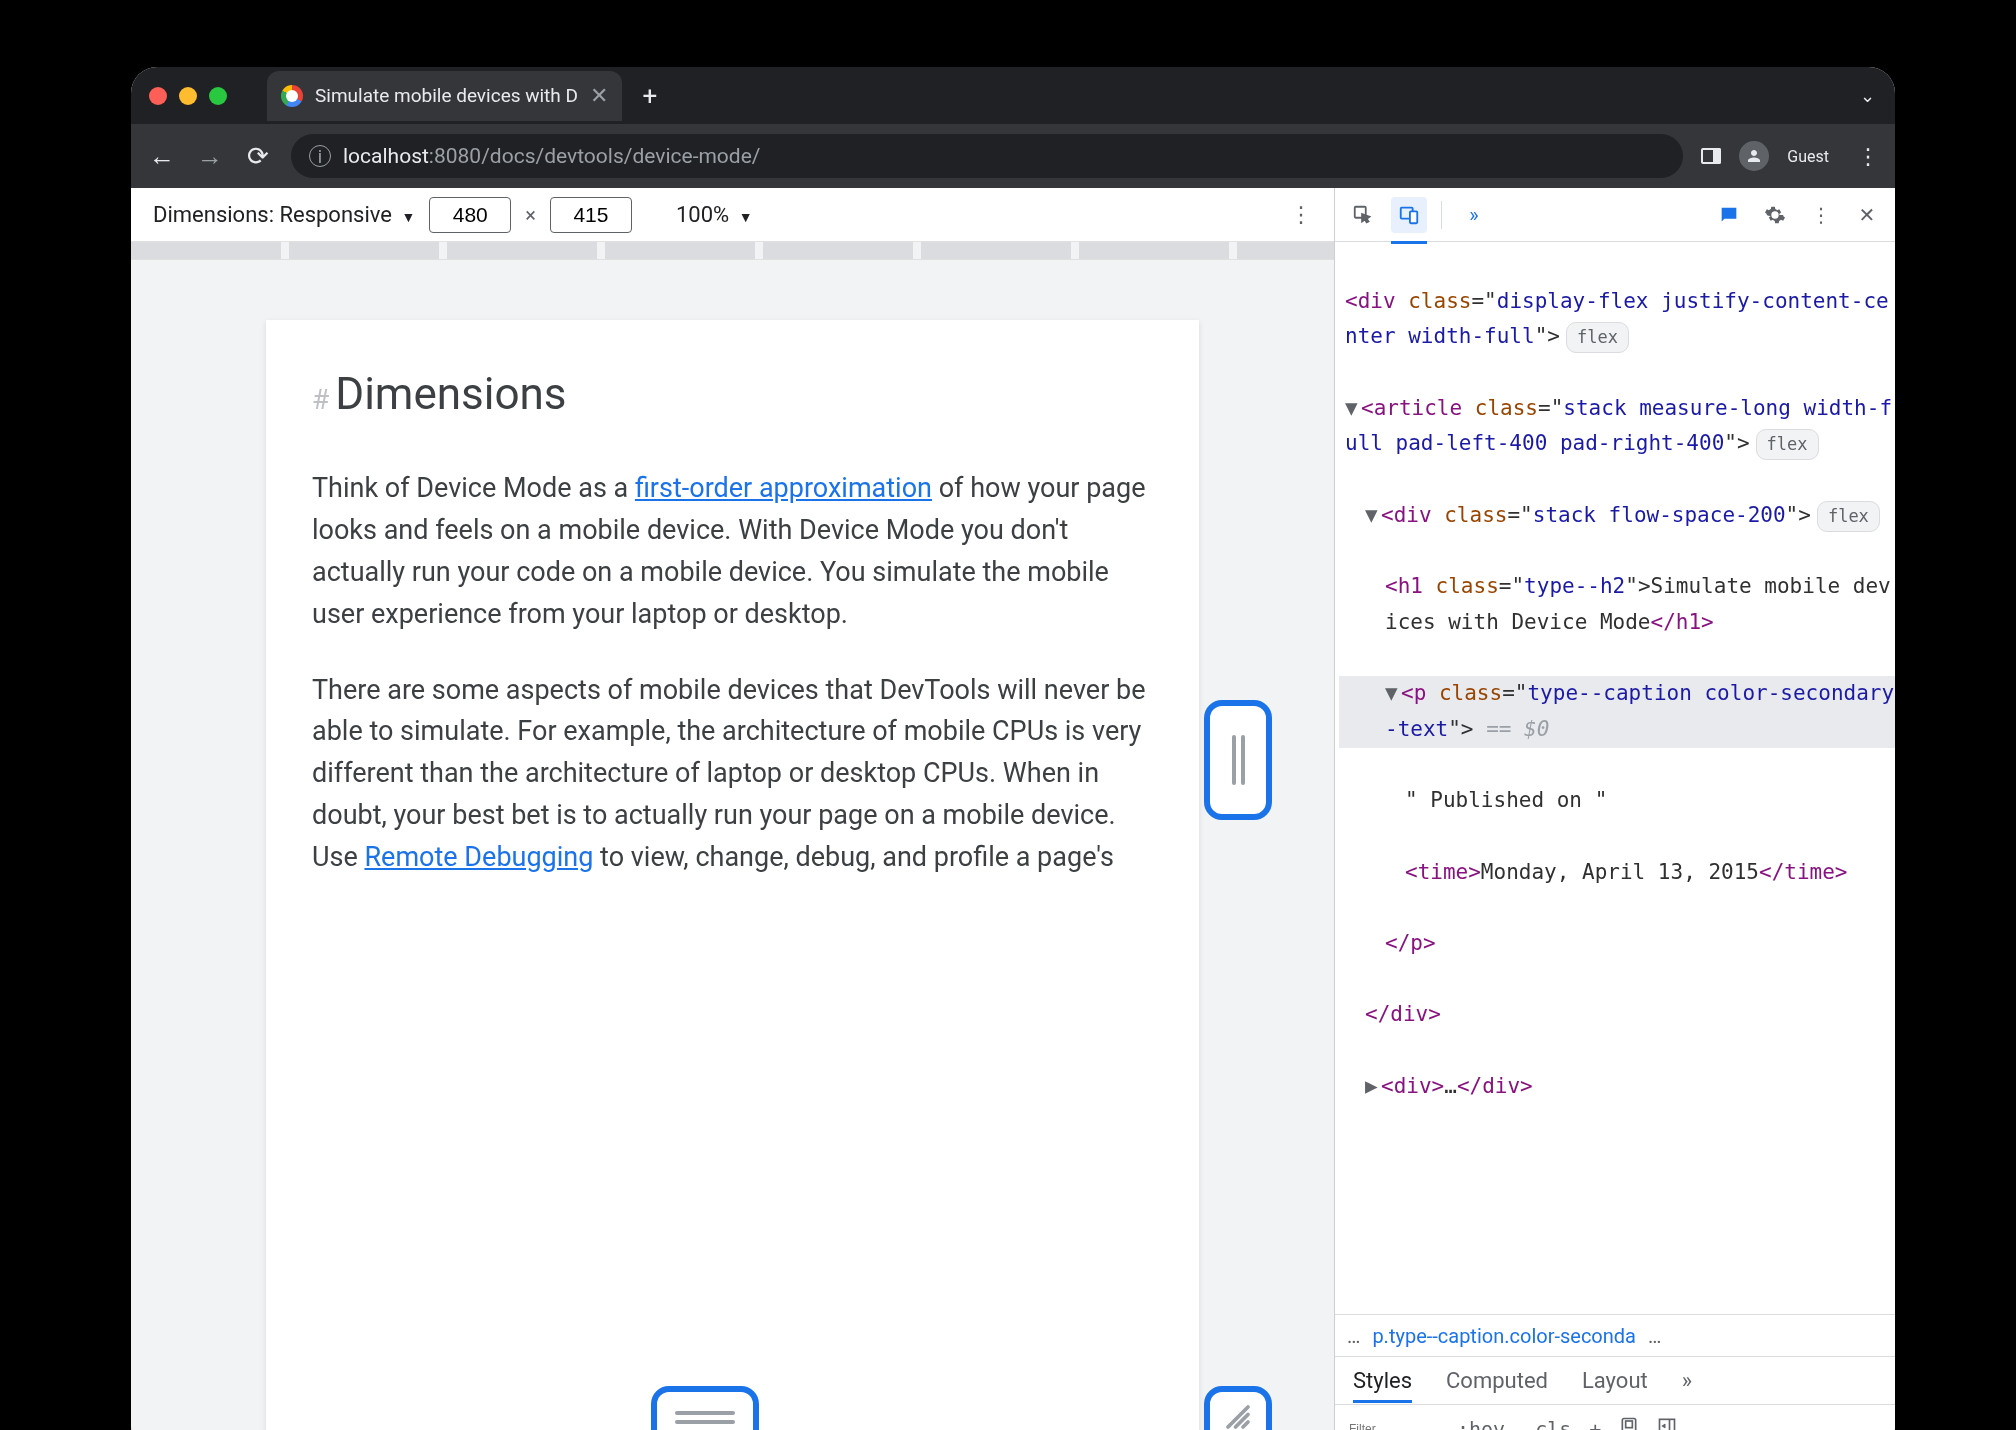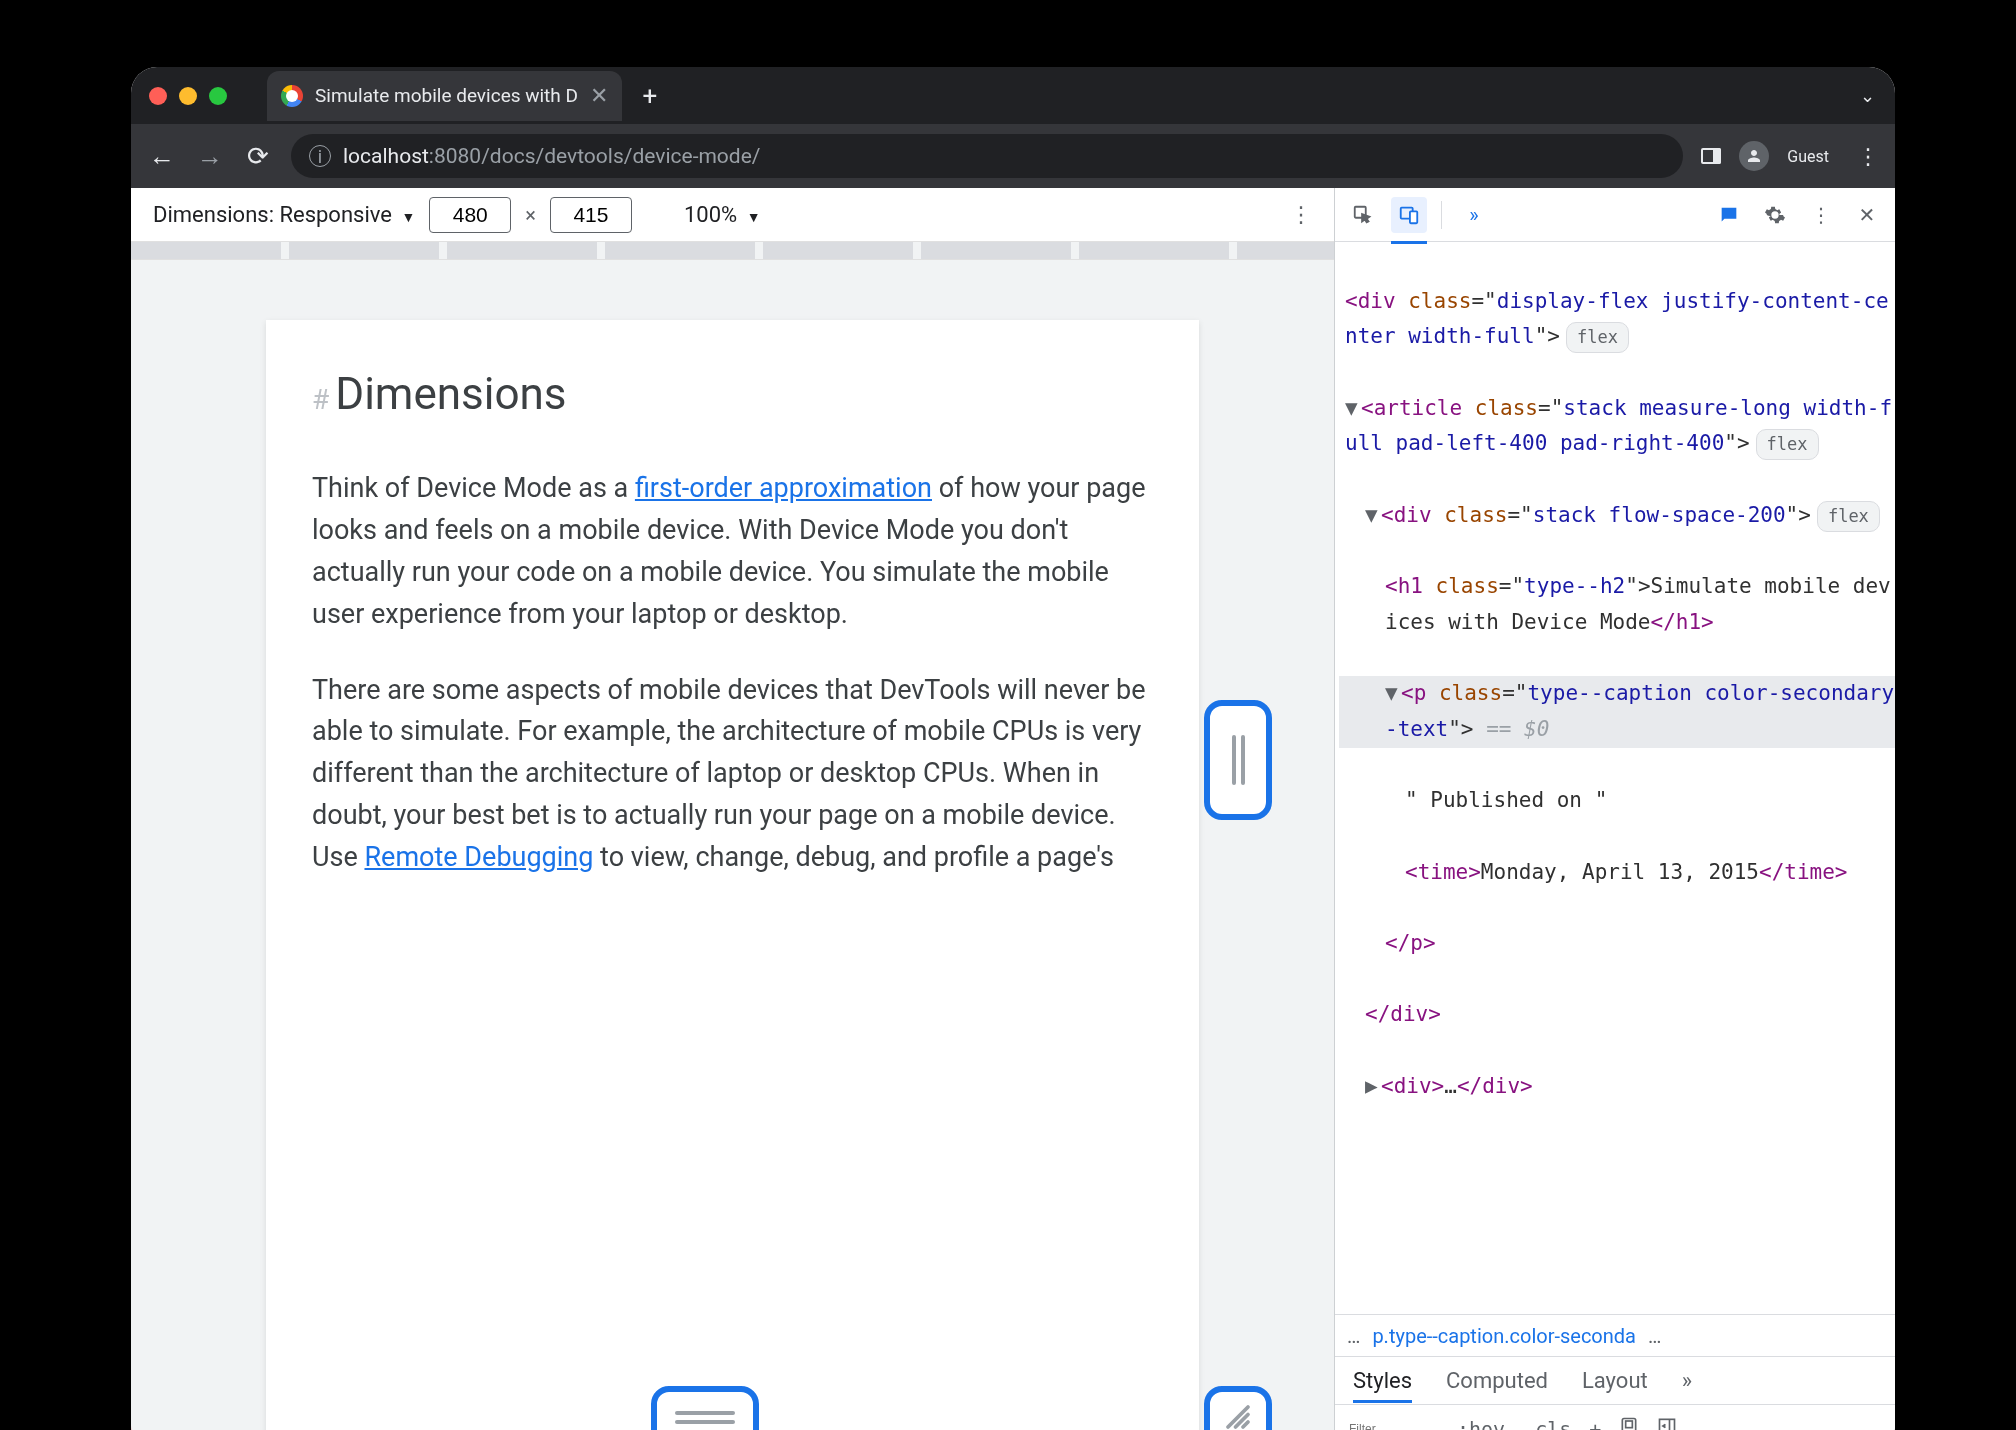--- a/index.html
+++ b/index.html
@@ -110,21 +110,21 @@
     <span class="menu-dots">⋮</span>
   </div>
 
   <div class="content">
     <div class="left">
       <div class="device-toolbar">
         <span><span>Dimensions: Responsive</span> <span class="dropdown-arrow">▼</span></span>
         <input class="dim-input" value="480" style="">
         <span class="mult">×</span>
         <input class="dim-input" value="415" style="">
-        <span style="margin-left:38px"><span>100%</span> <span class="dropdown-arrow">▼</span></span>
+        <span style="margin-left:30px"><span>100%</span> <span class="dropdown-arrow">▼</span></span>
         <span class="vdots">⋮</span>
       </div>
       <div class="ruler"></div>
       <div class="viewport">
         <div class="page">
           <h2><span class="hash">#</span><span>Dimensions</span></h2>
           <p><span>Think of Device Mode as a </span><a href="#">first-order approximation</a><span> of how your page looks and feels on a mobile device. With Device Mode you don't actually run your code on a mobile device. You simulate the mobile user experience from your laptop or desktop.</span></p>
           <p><span>There are some aspects of mobile devices that DevTools will never be able to simulate. For example, the architecture of mobile CPUs is very different than the architecture of laptop or desktop CPUs. When in doubt, your best bet is to actually run your page on a mobile device. Use </span><a href="#">Remote Debugging</a><span> to view, change, debug, and profile a page's</span></p>
         </div>
         <div class="handle right">

